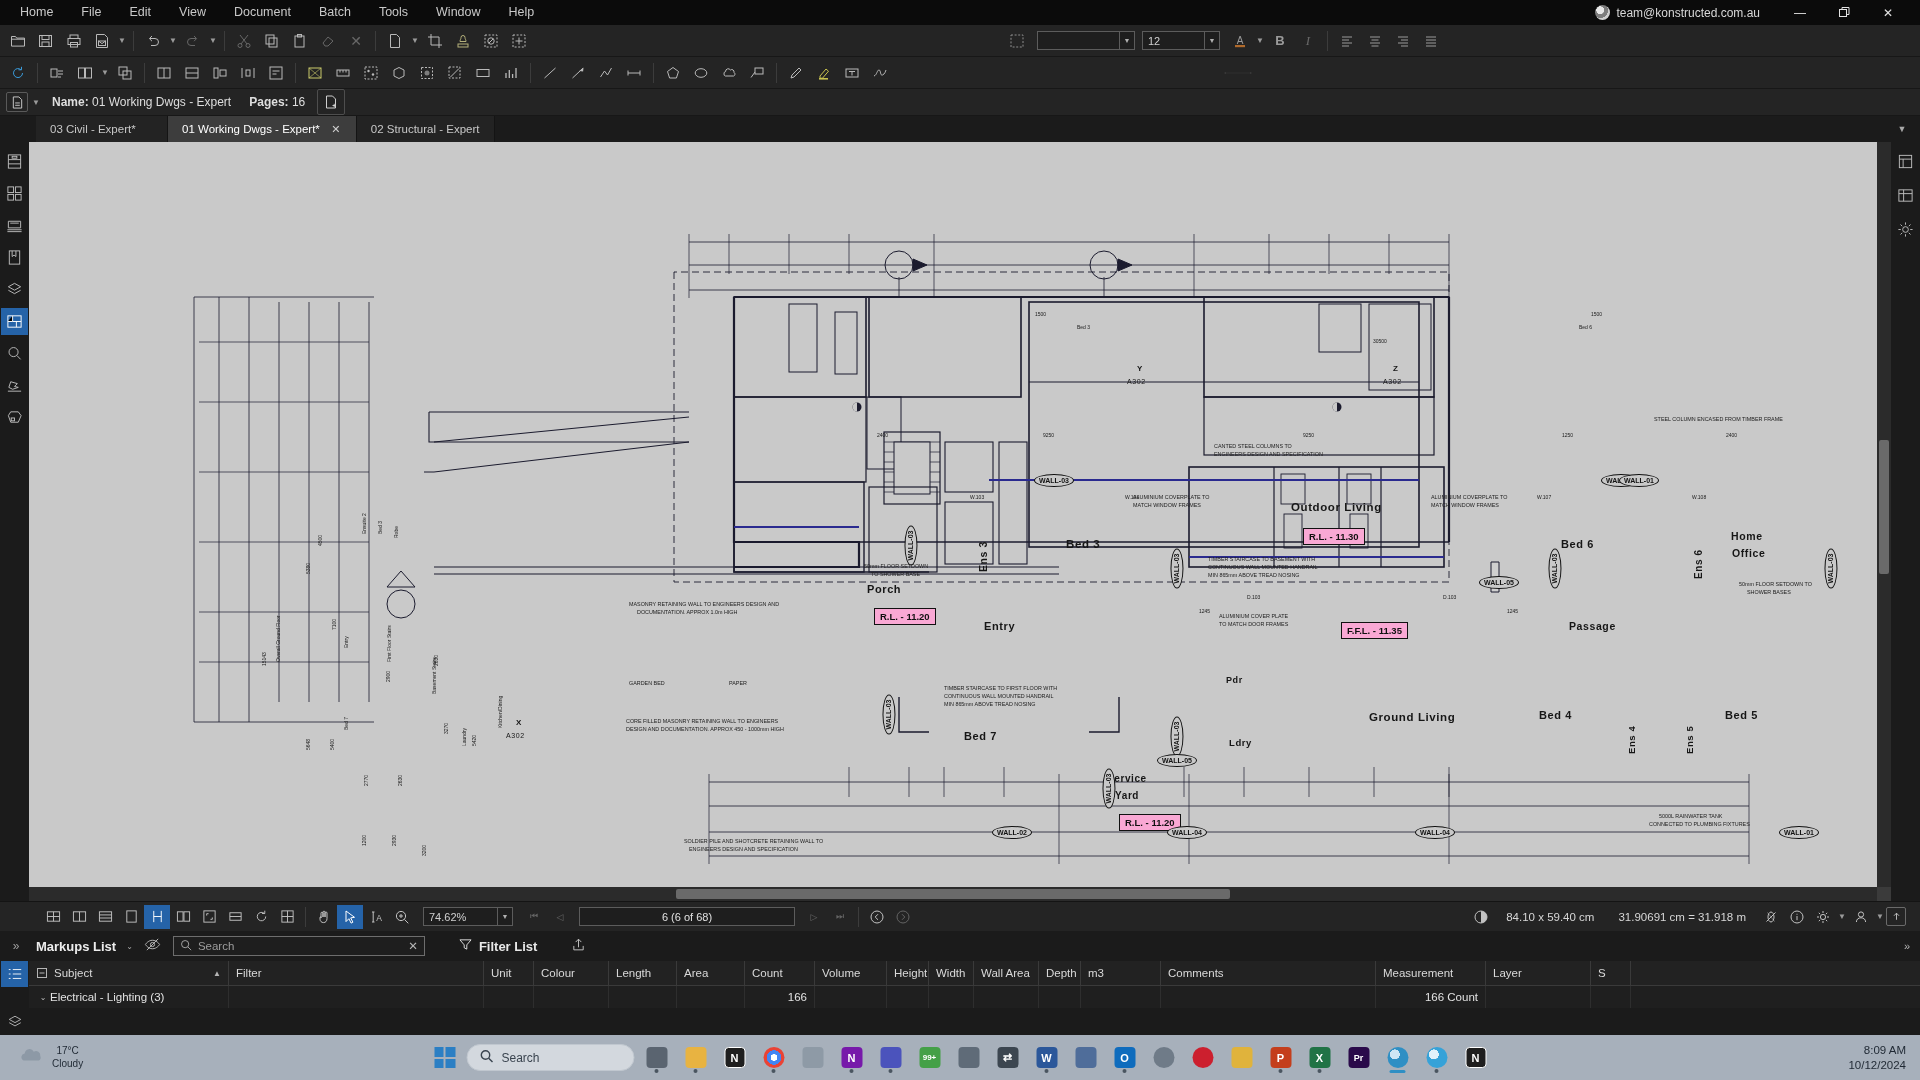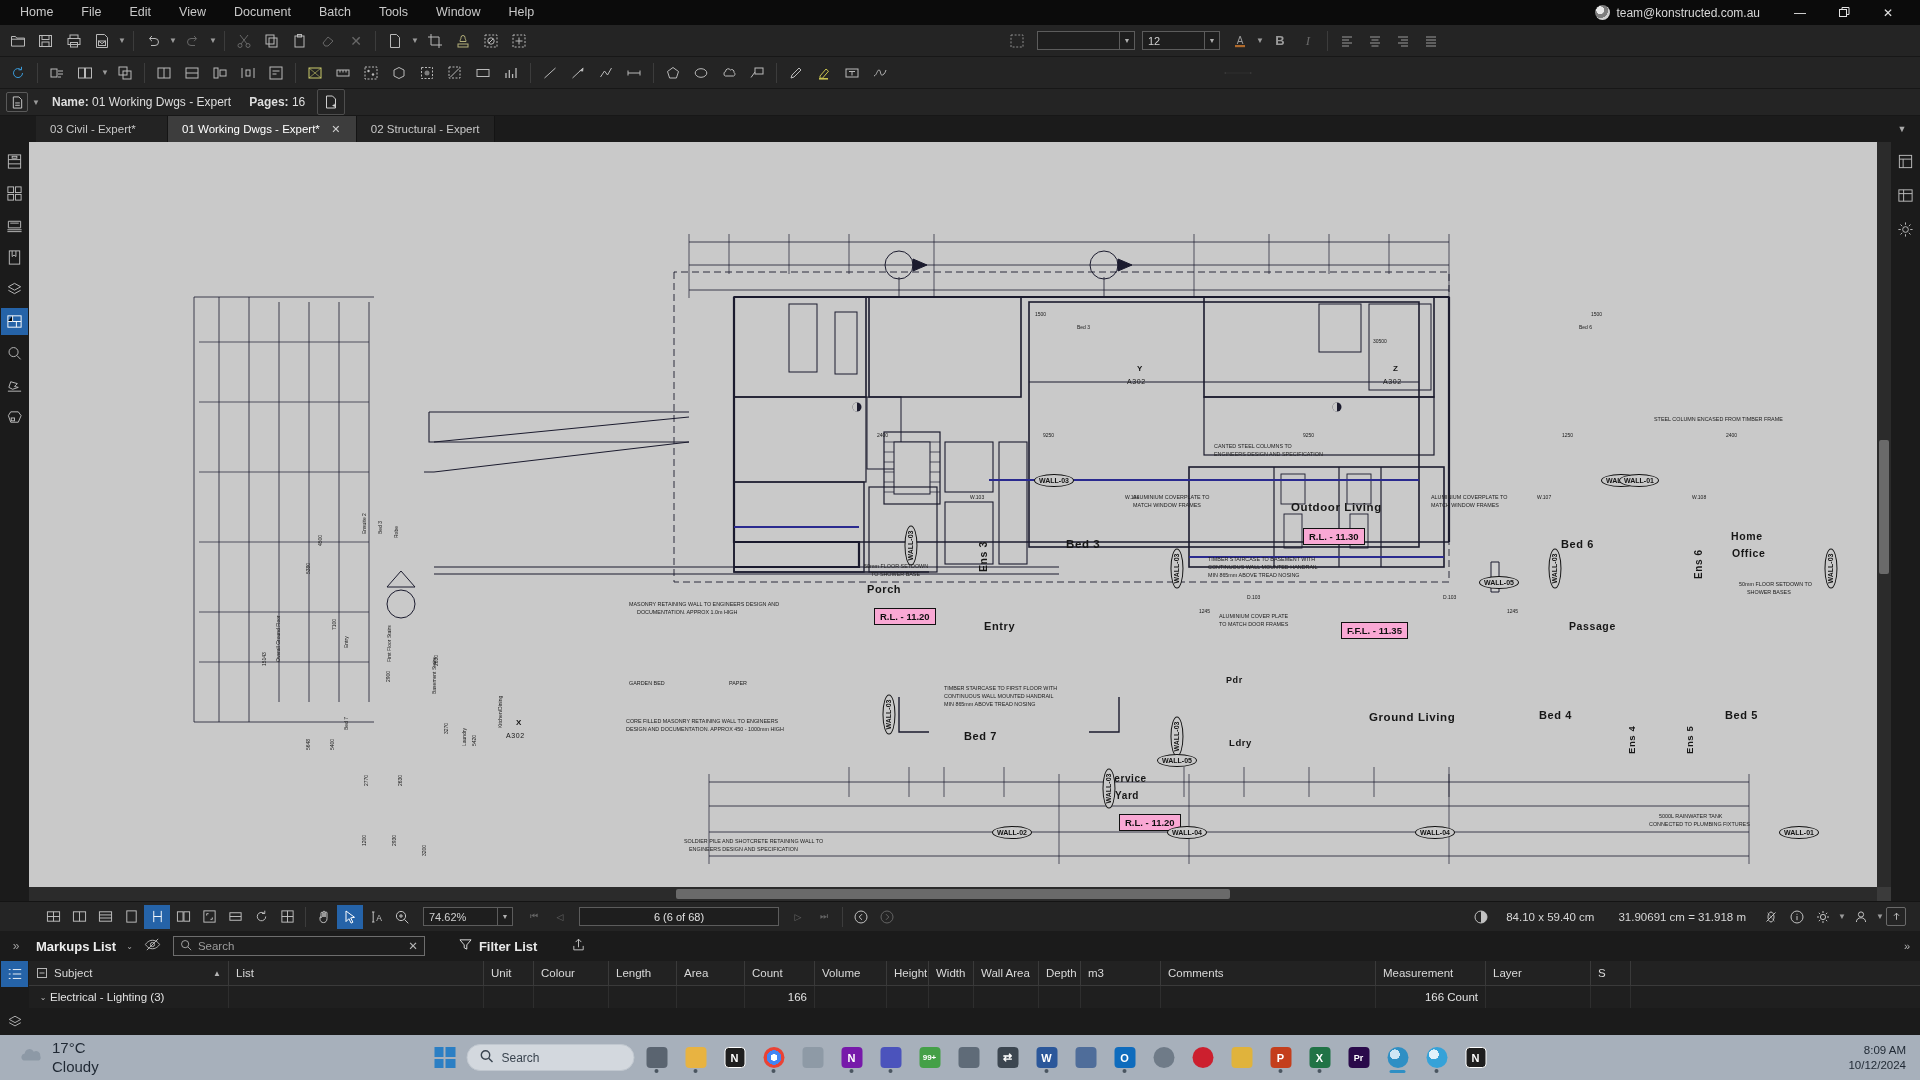--- a/index.html
+++ b/index.html
@@ -147,21 +147,21 @@
     border-top: 1px solid #141414; position: relative; padding-left: 40px;
   }
   .vb-icon {
     width: 26px; height: 24px; display: flex; align-items: center; justify-content: center;
     color: #c2c2c2; font-size: 13px;
   }
   .vb-icon.active { background: #2563a8; color: #fff; }
   .vb-icon.dim { opacity: .4; }
   .zoomcombo { width: 90px; height: 19px; margin-left: 8px; }
   .pagefield {
-    width: 200px; height: 19px; background: #1e1e1e; border: 1px solid #5c5c5c; color: #e0e0e0;
+    width: 216px; height: 19px; background: #1e1e1e; border: 1px solid #5c5c5c; color: #e0e0e0;
     font-size: 11px; display: flex; align-items: center; justify-content: center; margin: 0 6px;
   }
   .vb-txt { font-size: 11.5px; color: #d7d7d7; margin: 0 12px; white-space: nowrap; }
 
   
   .markups { flex: 0 0 96px; background: #1b1b1b; display: flex; flex-direction: column; }
   .mk-header { height: 30px; display: flex; align-items: center; gap: 10px; padding-left: 6px; }
   .mk-expand { width: 20px; text-align: center; color: #9e9e9e; font-size: 12px; }
   .mk-title { font-size: 13px; color: #ededed; font-weight: bold; }
   .mk-caret { color: #a8a8a8; font-size: 8px; }
@@ -195,21 +195,21 @@
   .gcell.num { justify-content: flex-end; padding-right: 7px; }
   .collapse-ic { width: 14px; display:inline-flex; justify-content:center; color:#bcbcbc; font-size:8px;}
 
   
   .taskbar {
     height: 45px; flex: 0 0 45px; background: #a7b0bb; display: flex; align-items: center;
     position: relative; color: #1b2430;
   }
   .weather { display: flex; align-items: center; gap: 8px; margin-left: 18px; }
   .weather .wicon { font-size: 18px; color: #5d6b7a; }
-  .weather .wtxt { font-size: 15px; line-height: 1.25; color: #1f2833; }
+  .weather .wtxt { font-size: 10px; line-height: 1.25; color: #1f2833; text-align: center; }
   .tb-center { position: absolute; left: 50%; transform: translateX(-50%); display: flex;
     align-items: center; gap: 5px; }
   .winlogo { width: 21px; height: 21px; display: grid; grid-template-columns: 1fr 1fr;
     grid-template-rows: 1fr 1fr; gap: 2px; }
   .winlogo i { background: #2b7fc4; display: block; }
   .searchpill {
     width: 168px; height: 27px; background: #d3d8de; border-radius: 14px; display: flex;
     align-items: center; gap: 8px; padding: 0 12px; font-size: 12px; color: #3a444f;
     border: 1px solid #c0c7cf;
   }
@@ -1178,21 +1178,21 @@
             <span style="width:16px;display:inline-flex;justify-content:center;margin-left:-2px;margin-right:4px">
               <svg width="10" height="10" viewBox="0 0 10 10">
                   <rect x="0.5" y="0.5" width="9" height="9" fill="none" stroke="#b5b5b5"></rect>
                   <path d="M2.5 5h5" stroke="#b5b5b5"></path>
                 </svg>
             </span>
             <span>Subject</span>
             <span class="sortarrow">▲</span>
           </div>
           <div class="hcell" style="width:255px">
-              <span>List</span>
+              <span>Filter</span>
             </div>
           <div class="hcell" style="width:50px">
               <span>Unit</span>
             </div>
           <div class="hcell" style="width:75px">
               <span>Colour</span>
             </div>
           <div class="hcell" style="width:68px">
               <span>Length</span>
             </div>

